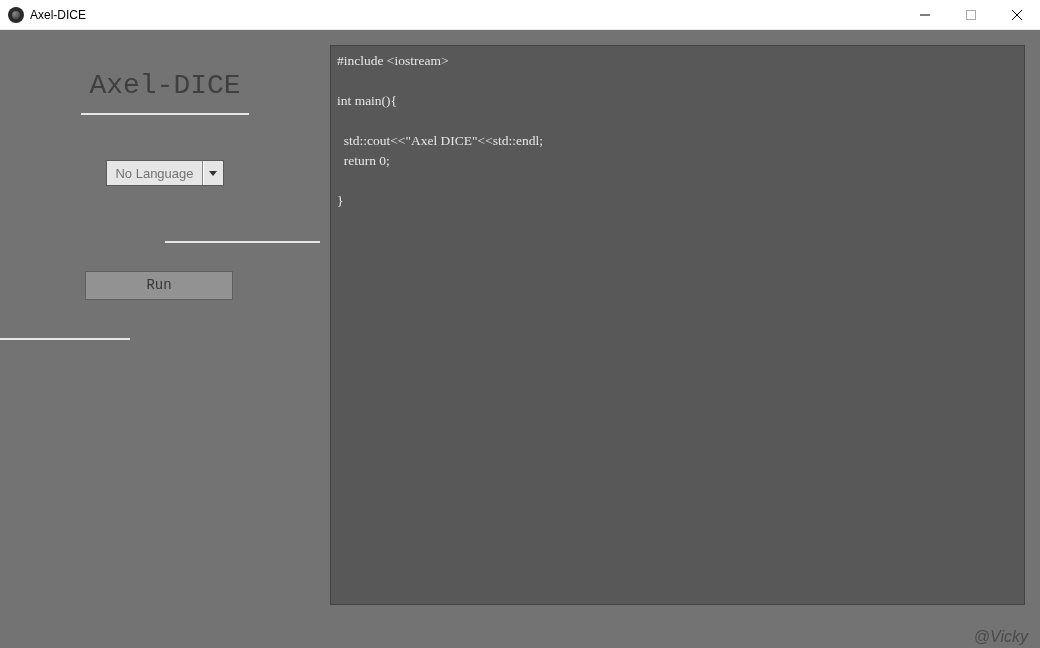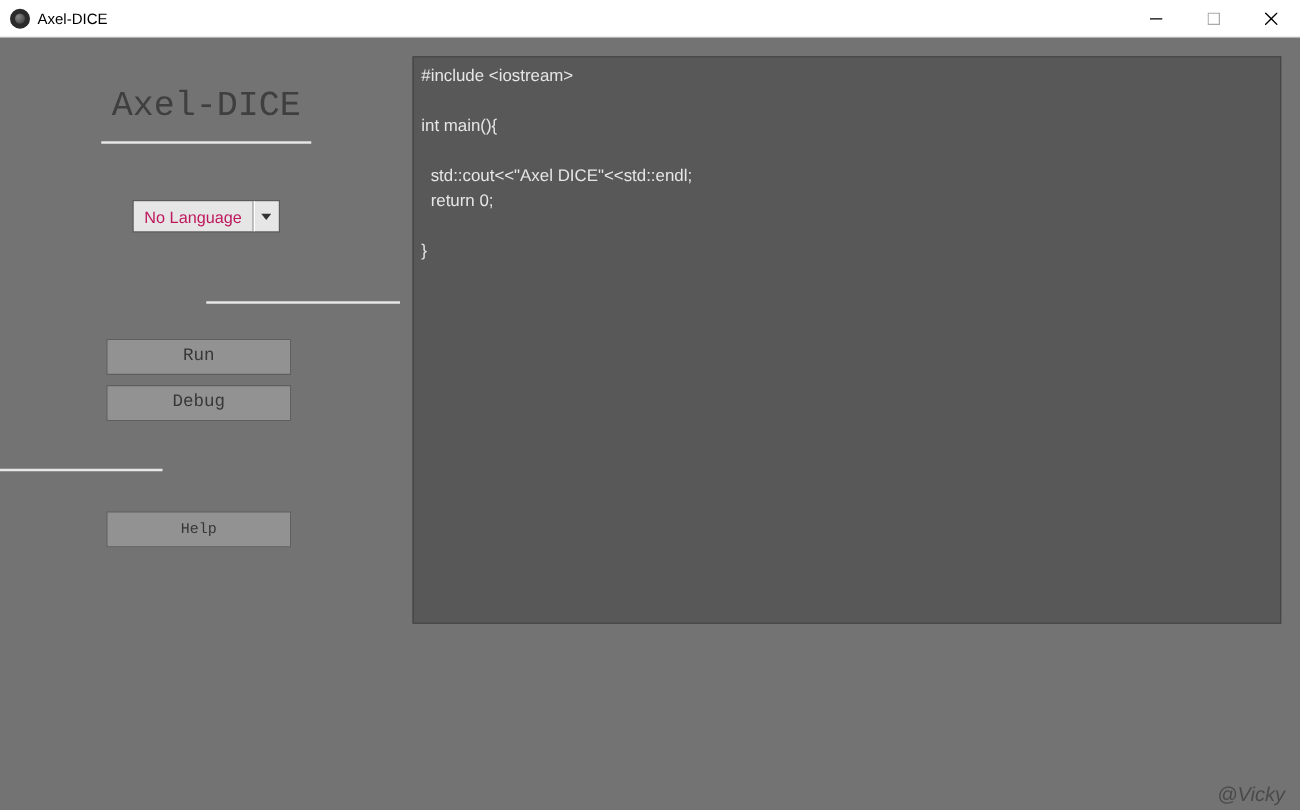--- a/index.html
+++ b/index.html
@@ -108,21 +108,21 @@
     
     .language-select {
       display: flex;
       align-items: stretch;
       height: 26px;
       border: 1px solid #5a5a5a;
     }
     
     .language-select-text {
       background: #e6e6e6;
-      color: #be185d;
+      color: #737373;
       font-size: 13px;
       padding: 3px 8px;
       display: flex;
       align-items: center;
       border-right: 1px solid #8a8a8a;
       text-align: center;
     }
     
     .language-select-arrow {
       width: 20px;
@@ -176,25 +176,25 @@
     }
     
     .editor-area {
       flex: 1;
       padding: 15px 15px 15px 0;
       position: relative;
     }
     
     .code-editor {
       width: 100%;
-      height: 454px;
+      height: 560px;
       background: #585858;
       border: 1px solid #444;
       color: #e6e6e6;
-      font-family: Liberation Sans, sans-serif;
+      font-family: Liberation Serif, serif;
       font-size: 13.5px;
       line-height: 20px;
       padding: 5px 6px;
       white-space: pre;
       overflow: auto;
     }
     
     .watermark {
       position: absolute;
       bottom: 2px;
@@ -250,32 +250,28 @@
         <div class="language-select-arrow">
           <div class="arrow-down"></div>
         </div>
       </div>
     </div>
 
     <div class="divider-short"></div>
 
     <div class="button-group">
       <button class="sidebar-button">Run</button>
-      <button class="sidebar-button button-group-tight">Debug</button>
     </div>
 
 
     <div>
     </div>
 
     <div class="divider-left"></div>
 
-    <div style="margin-top:32px;">
-      <button class="sidebar-button small-text">Help</button>
-    </div>
   </div>
 
   <div class="editor-area">
     <div class="code-editor">#include &lt;iostream&gt;
 
 int main(){
 
   std::cout&lt;&lt;"Axel DICE"&lt;&lt;std::endl;
   return 0;
 

